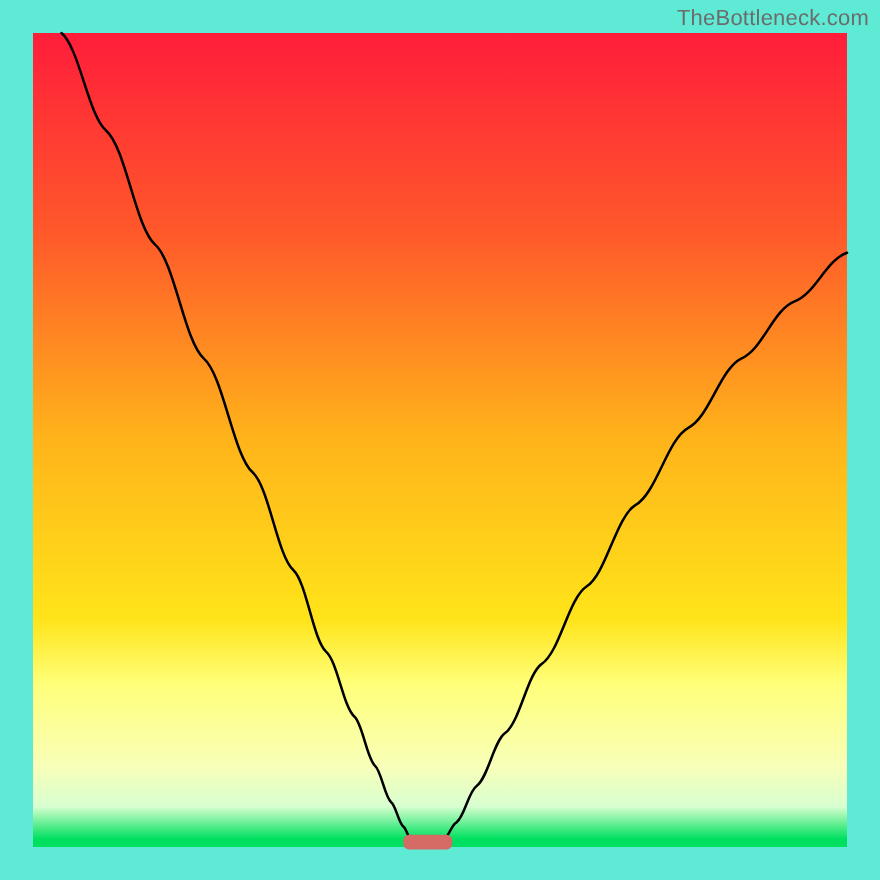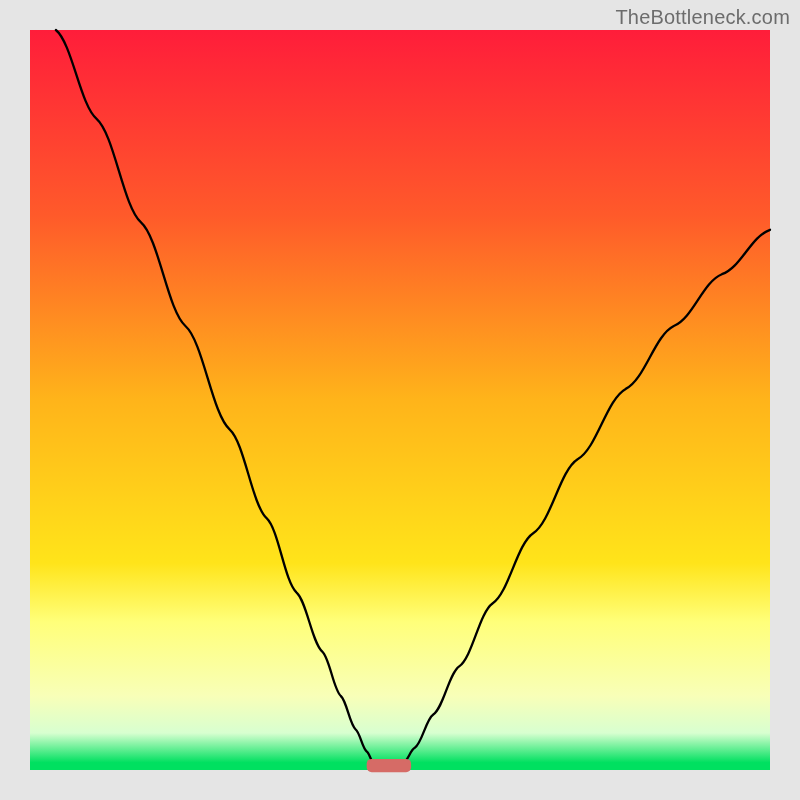--- a/index.html
+++ b/index.html
@@ -8,21 +8,21 @@
     width: 800px;
     height: 800px;
     overflow: hidden;
     background: #000;
     font-family: Arial, Helvetica, sans-serif;
   }
   .frame {
     position: relative;
     width: 800px;
     height: 800px;
-    background: #e5e5e5;
+    background: #5eead4;
   }
   .plot {
     position: absolute;
     left: 30px;
     top: 30px;
     width: 740px;
     height: 740px;
     
     background: linear-gradient(to bottom,
       #ff1d3a 0%,

